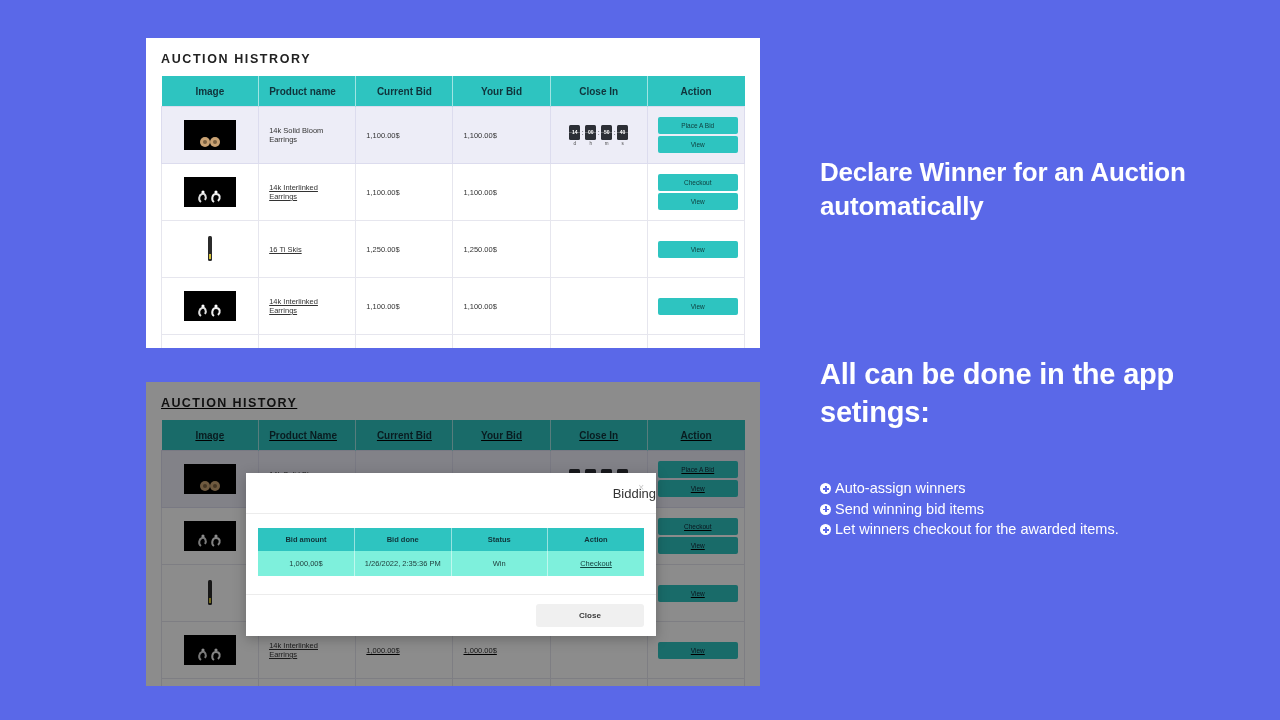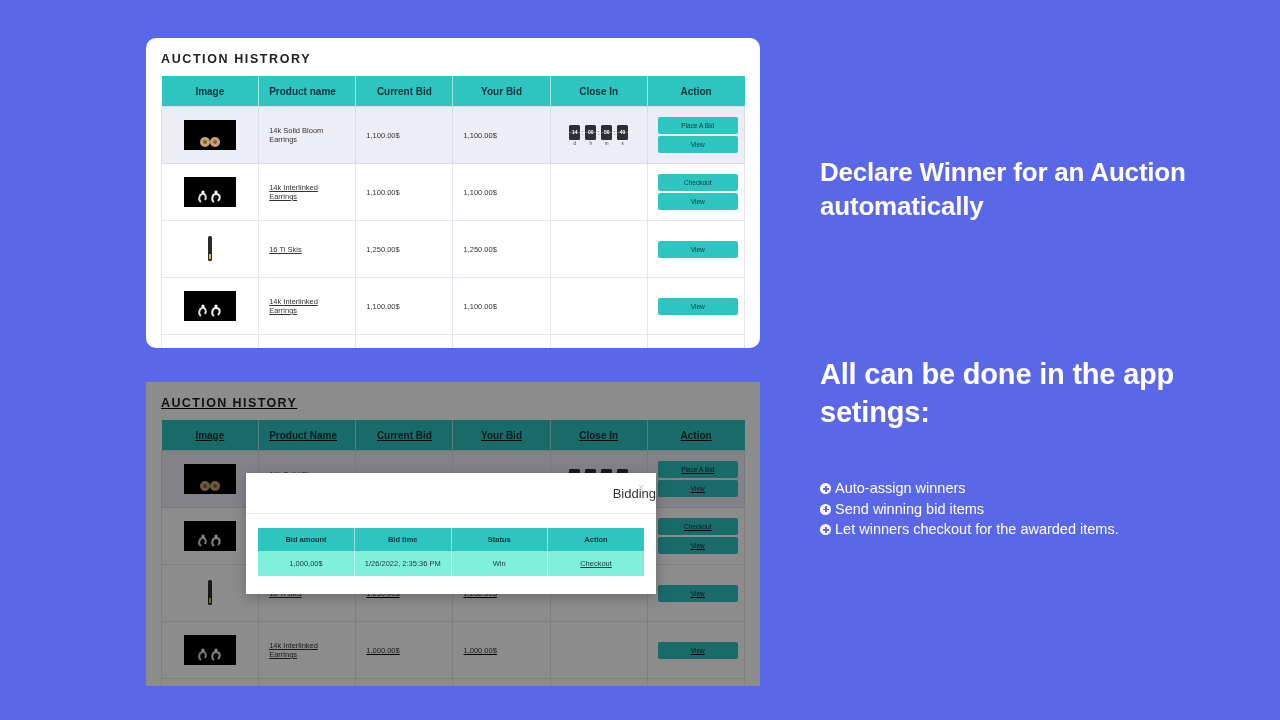--- a/index.html
+++ b/index.html
@@ -32,21 +32,21 @@
   .pname.link{text-decoration:underline;}
   .thumb{width:52px;height:30px;background:#000;position:relative;margin:0 auto;overflow:hidden;}
   .thumb.white{background:#fff;}
   .btn{
     display:block;width:80px;margin:2.5px auto;border-radius:2px;
     font-size:6.5px;text-align:center;padding:5px 0;color:#123;
     border:none;
   }
 
   
-  #panel-top{left:146px;top:38px;width:614px;height:310px;background:#fff;border-radius:10px;}
+  #panel-top{left:146px;top:38px;width:614px;height:310px;background:#fff;}
   #panel-top table.auction th{background:#2ec4c0;}
   #panel-top .btn{background:#2ec4c0;color:#0d3b3a;}
   #panel-top tr.hl td{background:#ededf7;border-color:#dcdcee;}
 
   
   #panel-bot{left:146px;top:382px;width:614px;height:304px;background:#fff;text-decoration:underline;}
   #panel-bot .dim{position:absolute;inset:0;background:rgba(0,0,0,.45);z-index:5;pointer-events:none;}
   #panel-bot table.auction th{background:#2ec4c0;}
   #panel-bot .btn{background:#2ec4c0;}
   #panel-bot tr.hl td{background:#ededf7;border-color:#dcdcee;}
@@ -343,35 +343,38 @@
   <div class="modal">
     <div class="modal-head">
       <div class="modal-title">Bidding</div>
       <div class="modal-x">×</div>
     </div>
     <div class="modal-body">
       <table class="bidtab">
         <thead>
             <tr id="th-mod">
               <th>Bid amount</th>
-              <th>Bid time</th>
+              <th>Bid done</th>
               <th>Status</th>
               <th>Action</th>
             </tr>
           </thead>
         <tbody id="tb-mod">
             <tr>
               <td>1,000,00$</td>
               <td>1/26/2022, 2:35:36 PM</td>
               <td>Win</td>
               <td><span class="chk-link">Checkout</span></td>
             </tr>
           </tbody>
       </table>
     </div>
+    <div class="modal-foot">
+      <button class="close-btn">Close</button>
+    </div>
   </div>
 </div>
 
 <div class="copy" id="head1">Declare Winner for an Auction automatically</div>
 <div class="copy" id="head2">All can be done in the app setings:</div>
 <div class="copy" id="bullets">
     <div class="bullet">
       <span class="pl"><span class="plus-ico"></span></span>
       <span class="txt">Auto-assign winners</span>
     </div>

